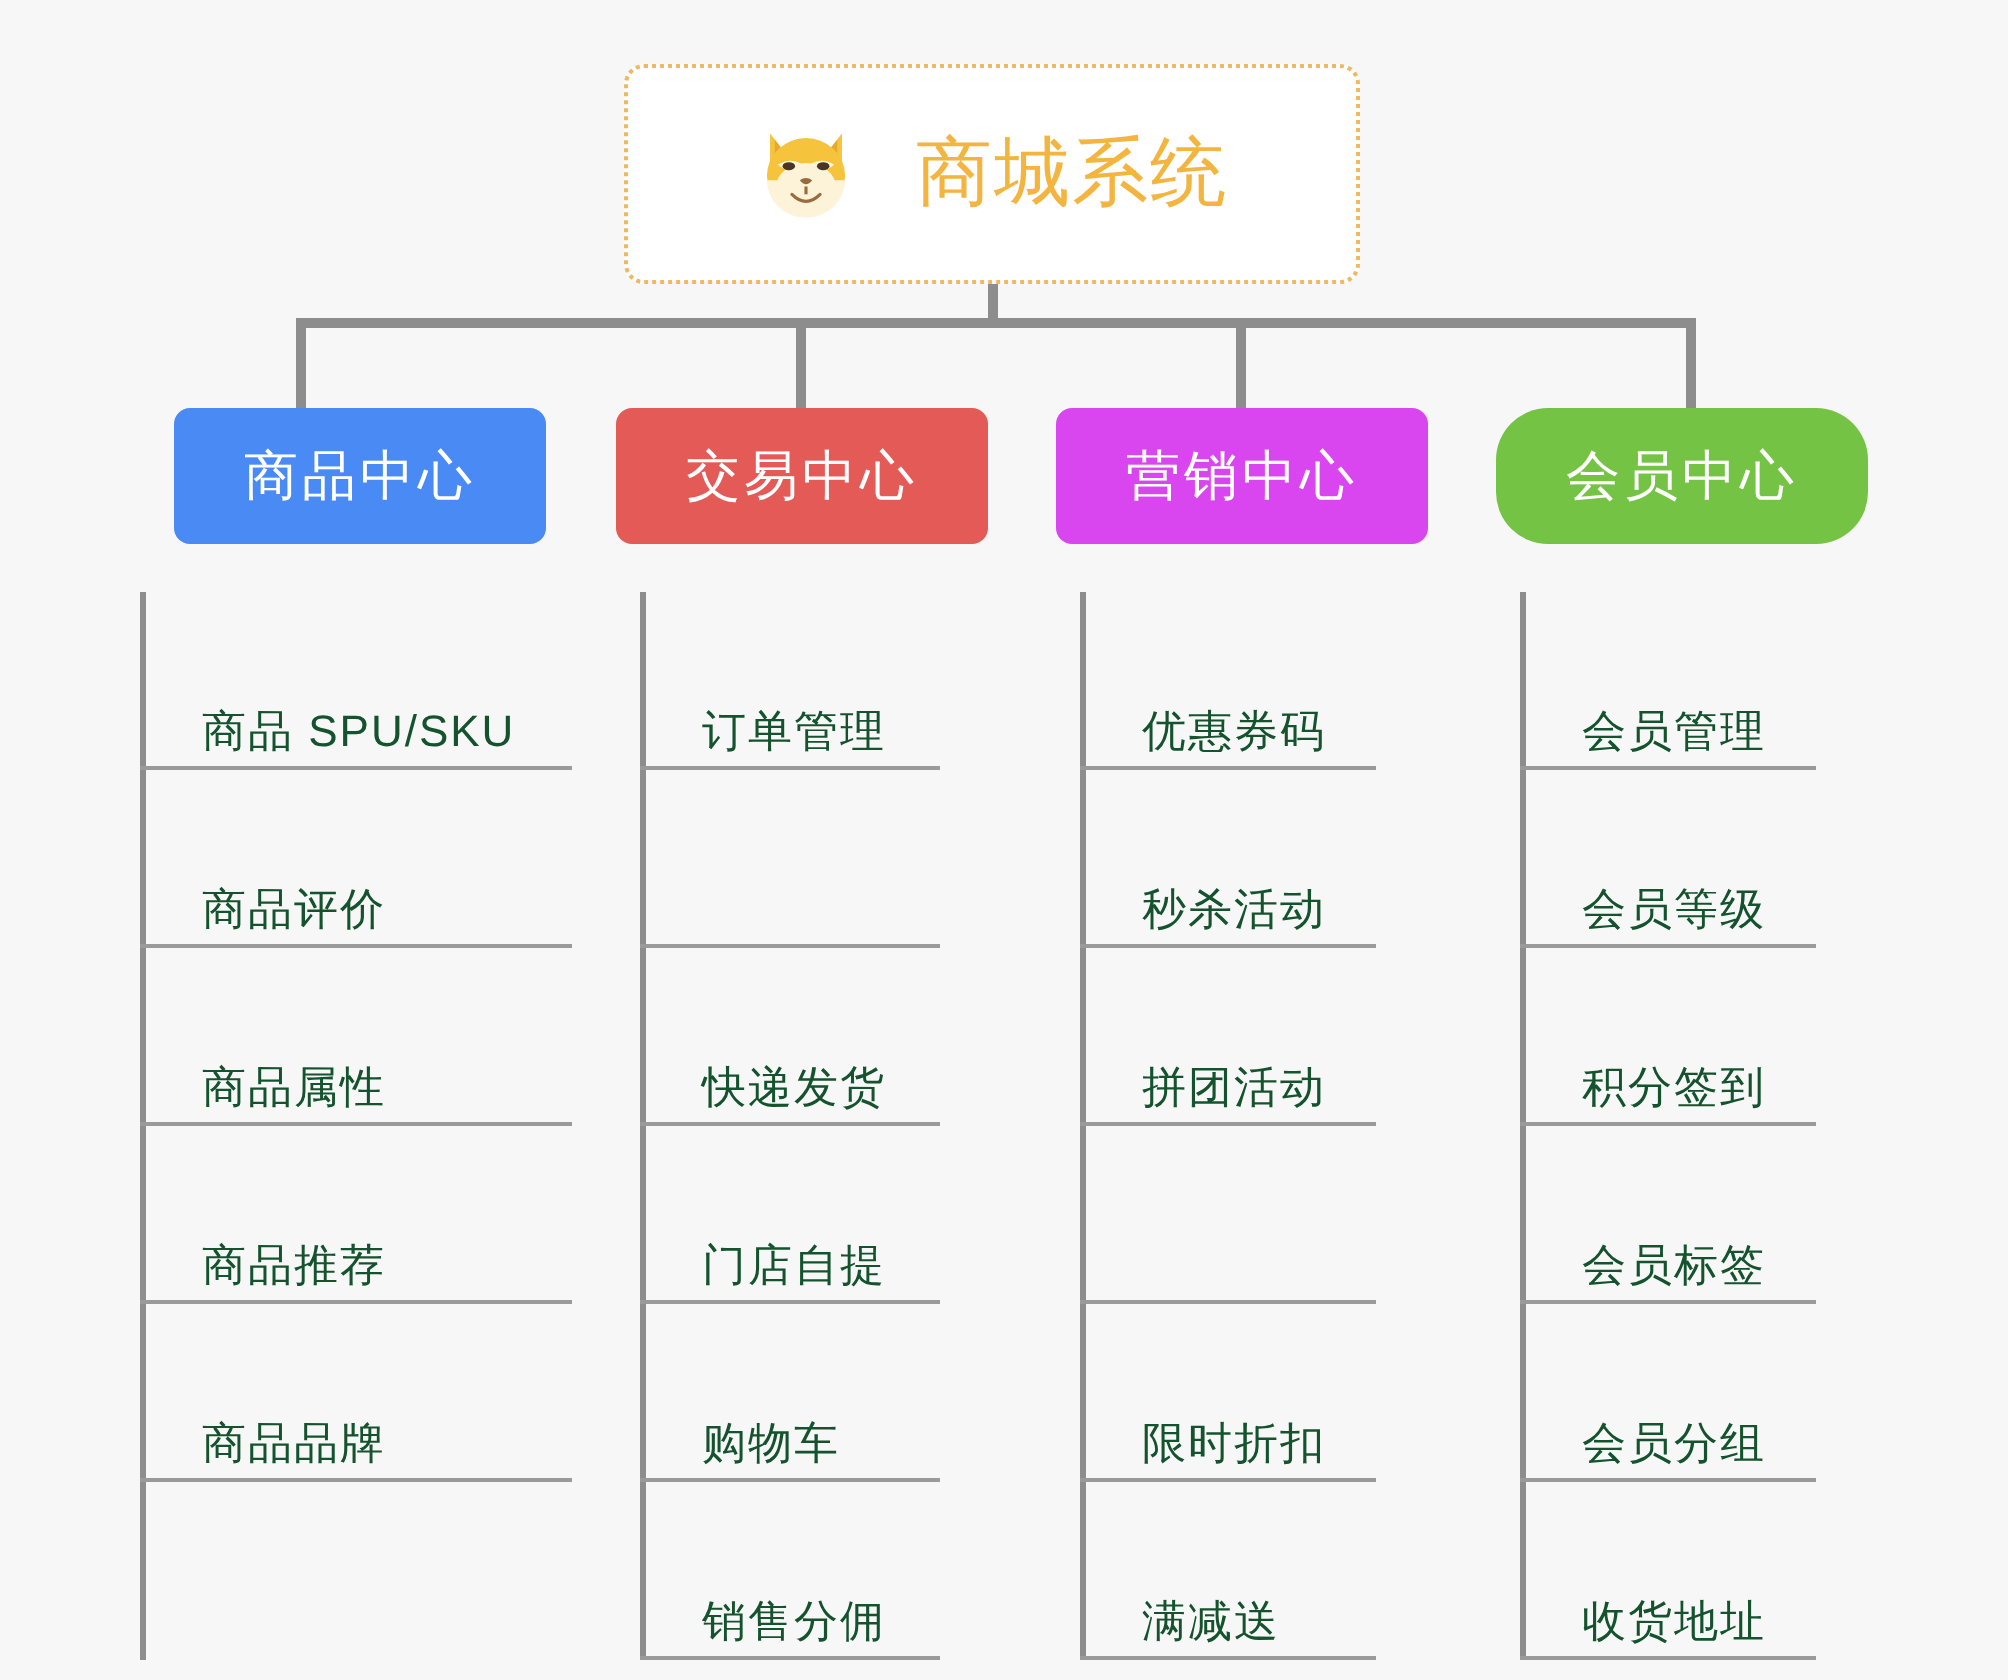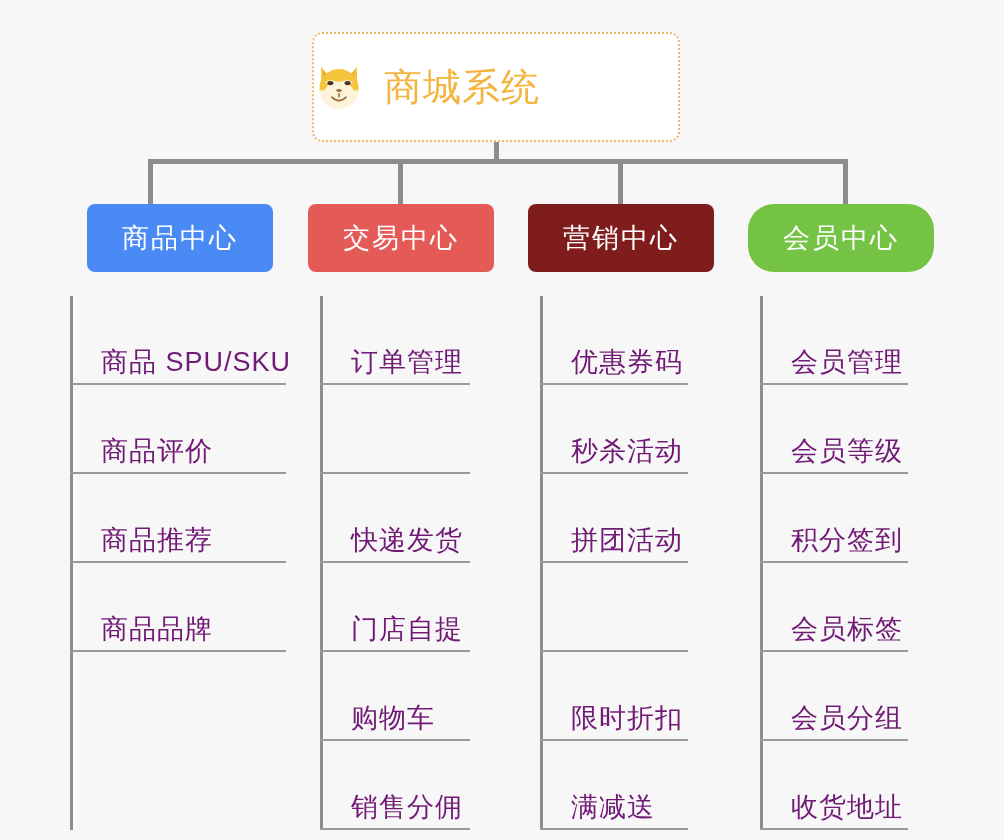--- a/index.html
+++ b/index.html
@@ -26,22 +26,22 @@
     left: 312px;
     top: 32px;
     width: 368px;
     height: 110px;
     box-sizing: border-box;
     background: #ffffff;
     border: 2px dotted #f0b860;
     border-radius: 10px;
     display: flex;
     align-items: center;
-    justify-content: flex-start;
-    gap: 20px;
+    justify-content: center;
+    gap: 30px;
   }
   #root-title {
     font-size: 38px;
     color: #f3b53f;
     letter-spacing: 1px;
     line-height: 1;
     white-space: nowrap;
   }
   #root-emoji {
     width: 50px;
@@ -92,22 +92,22 @@
     position: relative;
     box-sizing: border-box;
     height: 89px;
     padding-left: 43px;
     display: flex;
     align-items: flex-end;
   }
   .leaf-label {
     display: inline-block;
     padding: 0 10px 7px 0;
-    font-size: 27px;
-    color: #701a75;
+    font-size: 22px;
+    color: #14532d;
     white-space: nowrap;
     letter-spacing: 1px;
     line-height: 1.1;
   }
   .leaf-underline {
     position: absolute;
     left: 12px;
     bottom: 0;
     height: 2px;
     background: #9a9a9a;
@@ -153,20 +153,24 @@
       <div class="trunk" style="height: 534px;"></div>
     <div class="leaf">
           <span class="leaf-label">商品 SPU/SKU</span>
           <div class="leaf-underline" style="width: 216px;"></div>
         </div>
         <div class="leaf">
           <span class="leaf-label">商品评价</span>
           <div class="leaf-underline" style="width: 216px;"></div>
         </div>
         <div class="leaf">
+          <span class="leaf-label">商品属性</span>
+          <div class="leaf-underline" style="width: 216px;"></div>
+        </div>
+        <div class="leaf">
           <span class="leaf-label">商品推荐</span>
           <div class="leaf-underline" style="width: 216px;"></div>
         </div>
         <div class="leaf">
           <span class="leaf-label">商品品牌</span>
           <div class="leaf-underline" style="width: 216px;"></div>
         </div>
       </div>
   </div>
 
@@ -196,21 +200,21 @@
           <div class="leaf-underline" style="width: 150px;"></div>
         </div>
         <div class="leaf">
           <span class="leaf-label">销售分佣</span>
           <div class="leaf-underline" style="width: 150px;"></div>
         </div>
       </div>
   </div>
 
   <div class="column" id="col-2" style="left: 528px; width: 186px;">
-    <div class="cat-header" style="background: #7f1d1d; width: 186px;">
+    <div class="cat-header" style="background: #d946ef; width: 186px;">
       <span>营销中心</span>
     </div>
     <div class="leaf-list">
       <div class="trunk" style="height: 534px;"></div>
     <div class="leaf">
           <span class="leaf-label">优惠券码</span>
           <div class="leaf-underline" style="width: 148px;"></div>
         </div>
         <div class="leaf">
           <span class="leaf-label">秒杀活动</span>

